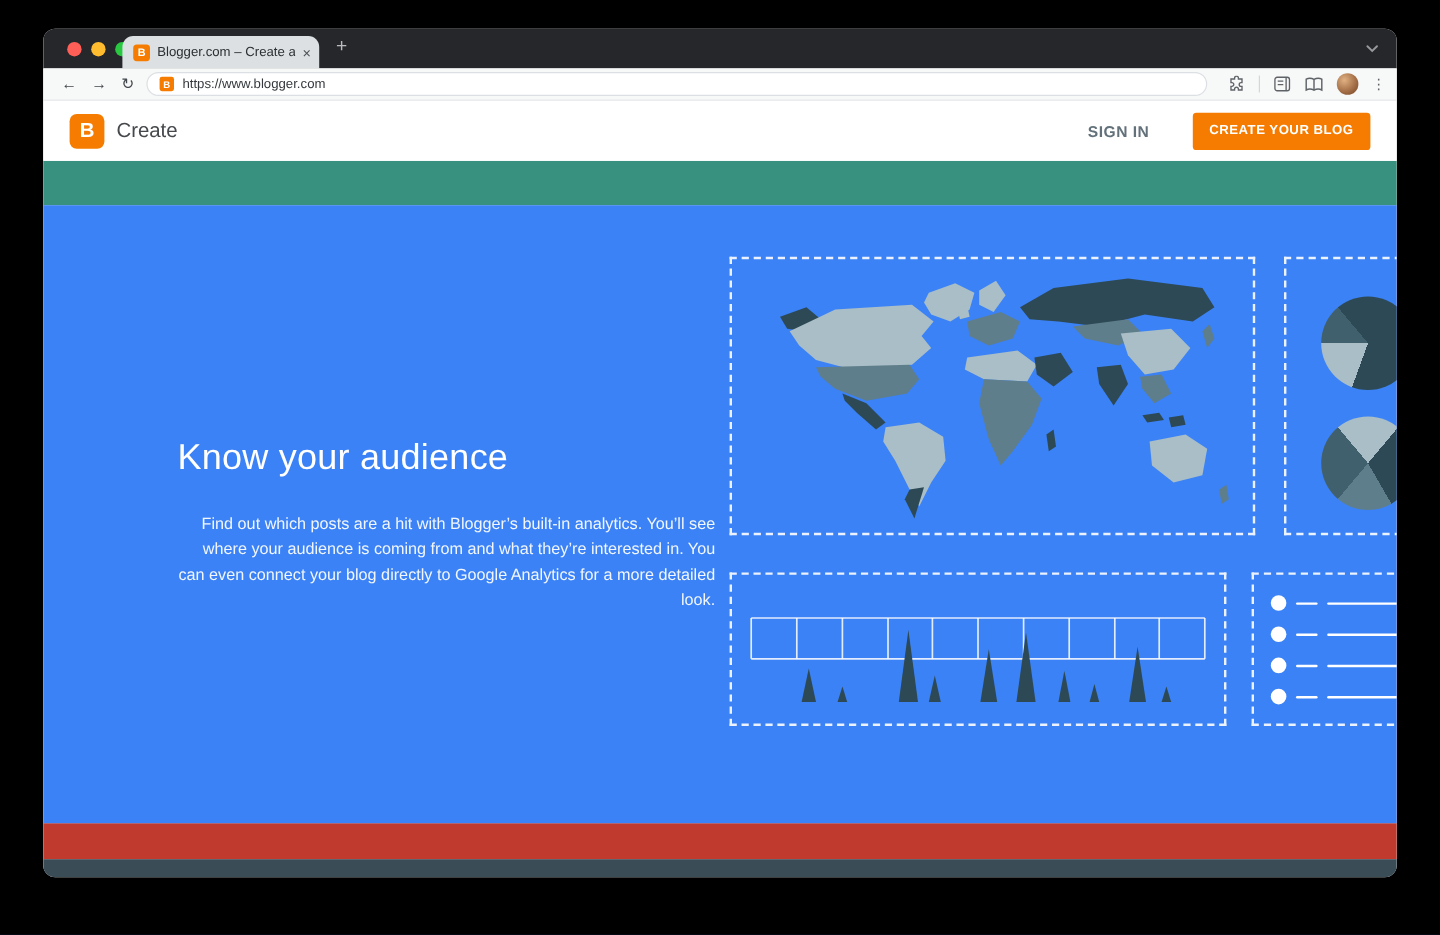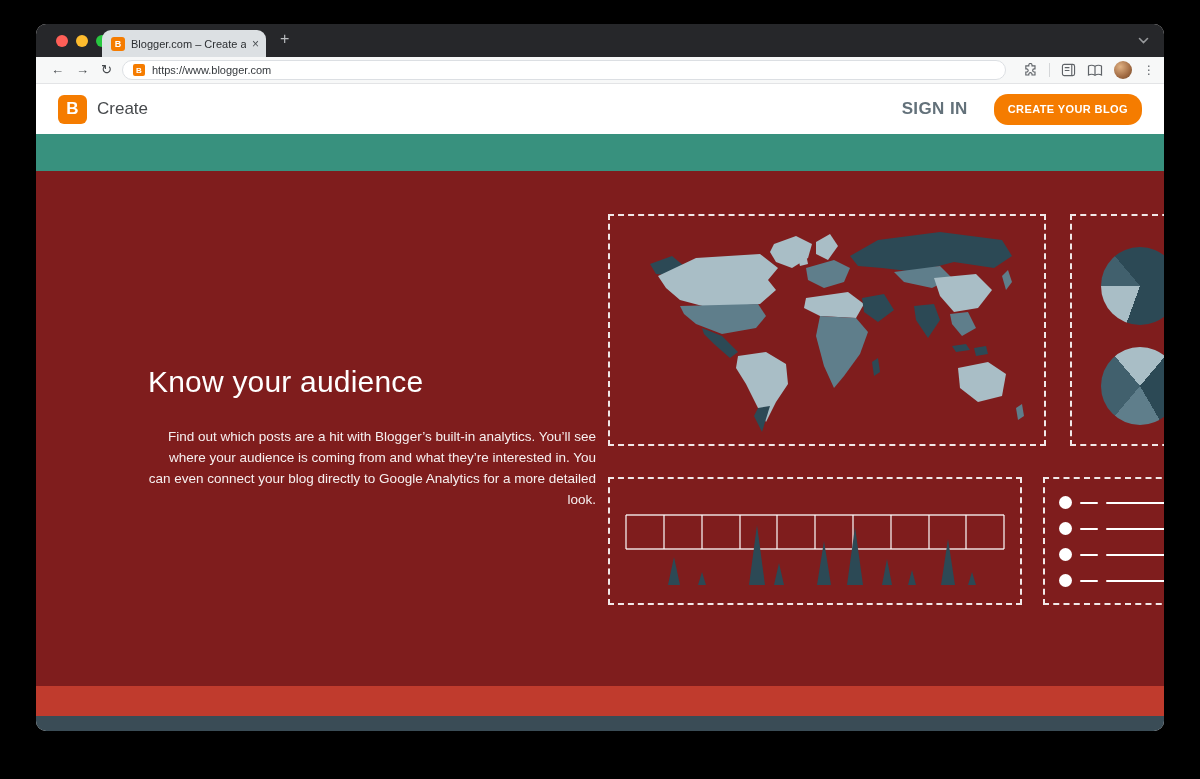--- a/index.html
+++ b/index.html
@@ -35,28 +35,28 @@
   .tdivider { width:1px; height:14px; background:#d4d6d8; }
   .avatar { width:18px; height:18px; border-radius:50%;
             background:radial-gradient(circle at 35% 32%, #e0b183, #a06a42 60%, #6e4527 100%); }
   .kebab { font-size:12px; color:#5f6368; }
 
   
   .siteheader { position:relative; height:50px; background:#fff; display:flex; align-items:center; padding:0 22px; }
   .logo { width:29px; height:29px; background:#f57c00; border-radius:6px; color:#fff; font-weight:bold;
           font-size:17px; display:flex; align-items:center; justify-content:center; }
   .brand { margin-left:10px; font-size:17px; color:#46494c; font-weight:500; }
-  .signin { margin-left:auto; margin-right:26px; font-size:17px; font-weight:bold; color:#63717a;
+  .signin { margin-left:auto; margin-right:36px; font-size:13px; font-weight:bold; color:#63717a;
             letter-spacing:.4px; cursor:pointer; }
   .cta { background:#f57c00; color:#fff; border:none; font-family:inherit; font-size:11px; font-weight:bold;
-         letter-spacing:.4px; height:31px; padding:0 14px; border-radius:14px; cursor:pointer; }
+         letter-spacing:.4px; height:31px; padding:0 14px; border-radius:3px; cursor:pointer; }
 
   
   .hero-teal { height:37px; background:#38917e; }
-  .hero-main { position:relative; height:515px; background:#7f1d1d; overflow:hidden; }
+  .hero-main { position:relative; height:515px; background:#3b82f6; overflow:hidden; }
   .band-red { height:30px; background:#c03b2d; }
   .footer-dark { height:15px; background:#3a4c56; }
 
   .hero-title { position:absolute; left:112px; top:193px; font-size:30px; line-height:36px;
                 font-weight:400; color:#fff; letter-spacing:.2px; }
   .hero-body { position:absolute; left:112px; top:255px; width:448px; font-size:13.5px; line-height:21px;
                color:rgba(255,255,255,.93);text-align:right; }
 
   .panel { position:absolute; border:2px dashed rgba(255,255,255,.9); }
   .map-panel   { left:572px;  top:43px;  width:438px; height:232px; }

